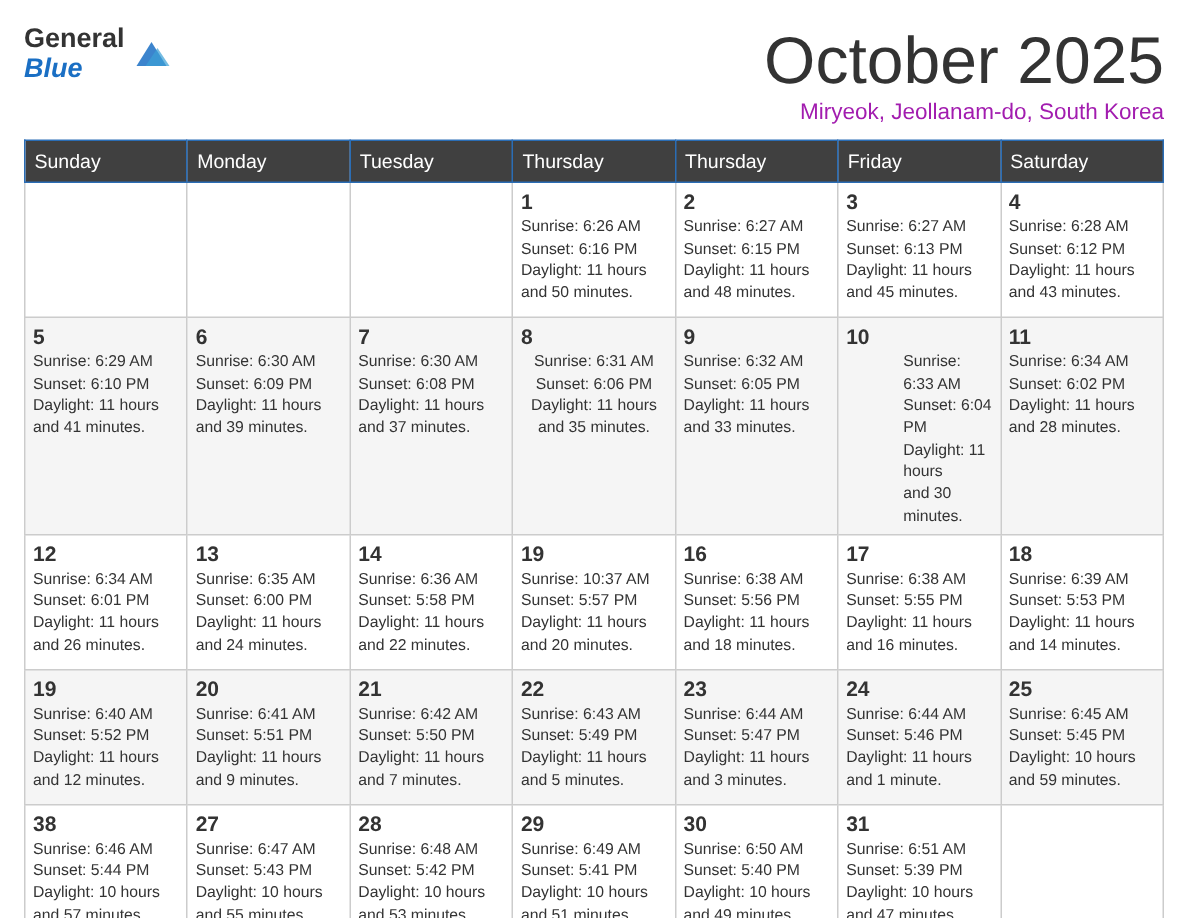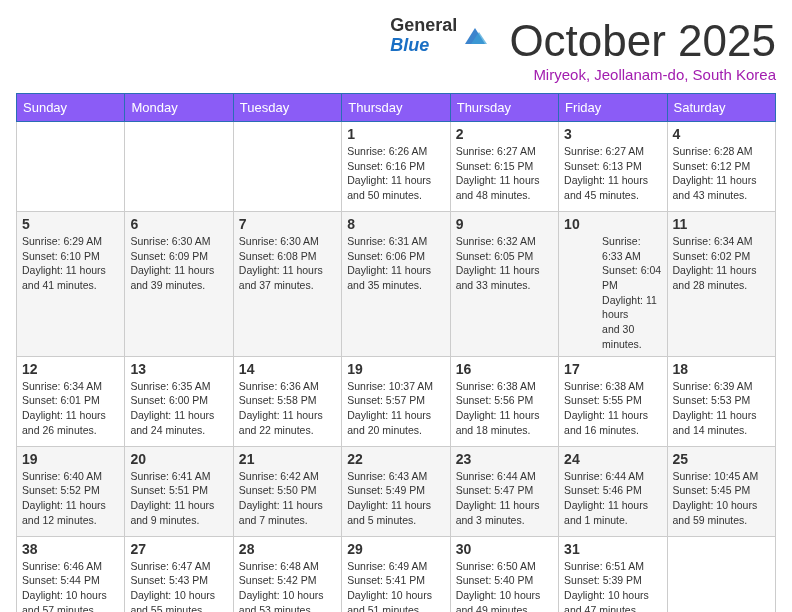--- a/index.html
+++ b/index.html
@@ -5,21 +5,21 @@
     * { box-sizing: border-box; margin: 0; padding: 0; }
     body {
       font-family: Arial, sans-serif;
       background: #fff;
       width: 792px;
       min-height: 612px;
       padding: 16px;
     }
     .header {
       display: flex;
-      justify-content: flex-end;
+      justify-content: space-between;
       align-items: flex-start;
       margin-bottom: 10px;
       gap: 20px;
     }
     .logo {
       display: flex;
       align-items: center;
     }
     .logo-text {
       display: flex;
@@ -90,21 +90,21 @@
     .empty-cell {
       background: #f9f9f9;
     }
     tr:nth-child(even) td {
       background-color: #f5f5f5;
     }
     tr:nth-child(odd) td {
       background-color: #ffffff;
     }
     .calendar thead tr th {
-      background-color: #8b5cf6;
+      background-color: #404040;
     }
   </style>
 </head>
 <body>
 
 <div class="header">
   <div class="logo">
     <div class="logo-text">
       <span class="logo-general">General</span>
       <span class="logo-blue">Blue</span>
@@ -183,21 +183,21 @@
         </td>
         <td>
           <span class="day-number">7</span>
           <div class="day-info" style="white-space: pre-line;">Sunrise: 6:30 AM
 Sunset: 6:08 PM
 Daylight: 11 hours
 and 37 minutes.</div>
         </td>
         <td>
           <span class="day-number">8</span>
-          <div class="day-info" style="white-space: pre-line;">Sunrise: 6:31 AM
+          <div class="day-info" style="white-space: pre-line; text-align: center;">Sunrise: 6:31 AM
 Sunset: 6:06 PM
 Daylight: 11 hours
 and 35 minutes.</div>
         </td>
         <td>
           <span class="day-number">9</span>
           <div class="day-info" style="white-space: pre-line;">Sunrise: 6:32 AM
 Sunset: 6:05 PM
 Daylight: 11 hours
 and 33 minutes.</div>
@@ -306,21 +306,21 @@
         </td>
         <td>
           <span class="day-number">24</span>
           <div class="day-info" style="white-space: pre-line;">Sunrise: 6:44 AM
 Sunset: 5:46 PM
 Daylight: 11 hours
 and 1 minute.</div>
         </td>
         <td>
           <span class="day-number">25</span>
-          <div class="day-info" style="white-space: pre-line;">Sunrise: 10:45 AM
+          <div class="day-info" style="white-space: pre-line;">Sunrise: 6:45 AM
 Sunset: 5:45 PM
 Daylight: 10 hours
 and 59 minutes.</div>
         </td>
       </tr>
       <tr>
         <td>
           <span class="day-number">38</span>
           <div class="day-info" style="white-space: pre-line;">Sunrise: 6:46 AM
 Sunset: 5:44 PM

